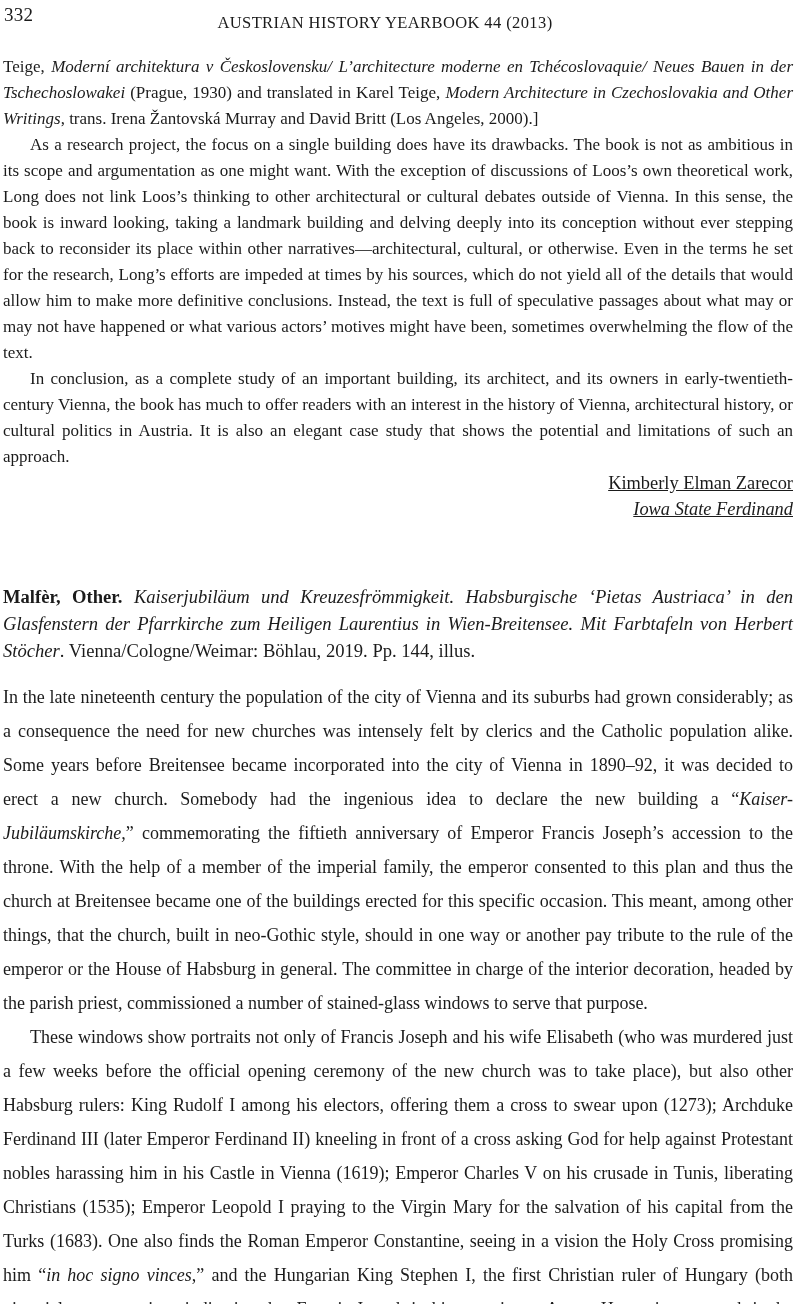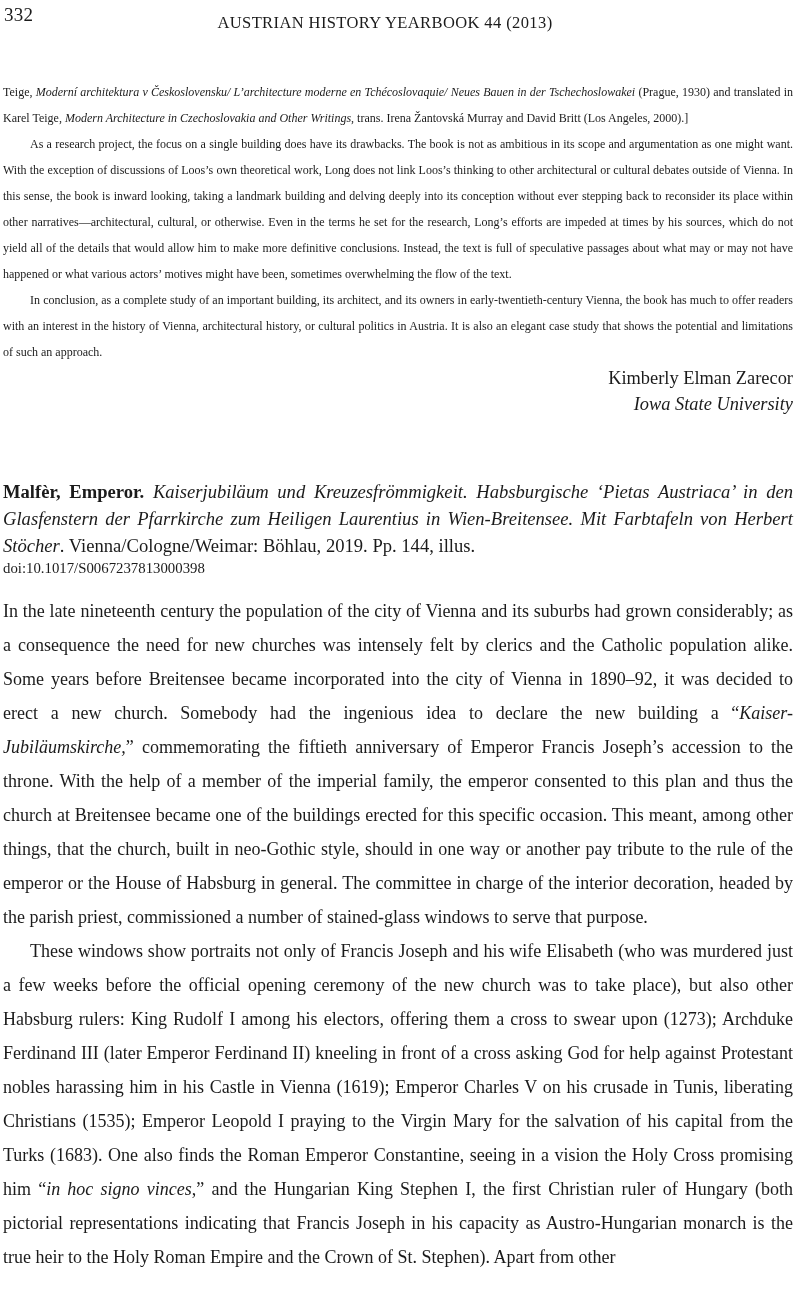--- a/index.html
+++ b/index.html
@@ -8,21 +8,21 @@
     width: 800px;
     height: 1304px;
     background: #ffffff;
     overflow: hidden;
     color: #1b1b1b;
     font-family: "Liberation Serif", "DejaVu Serif", serif;
     box-sizing: border-box;
   }
   .running-header {
     position: relative;
-    padding-top: 0;
+    padding-top: 13px;
     height: 22px;
   }
   .page-number {
     position: absolute;
     left: 4px;
     top: 4px;
     font-size: 19px;
     letter-spacing: 0.2px;
   }
   .journal-title {
@@ -33,32 +33,33 @@
     text-align: center;
     font-size: 16.5px;
     letter-spacing: 0.4px;
     white-space: nowrap;
   }
   .text-col {
     margin-left: 3px;
     margin-right: 7px; 
   }
   .review-continuation {
-    margin-top: 57px;
-    font-size: 12px;
+    margin-top: 19px;
+    font-size: 17px;
     line-height: 26px;
     text-align: justify;
   }
   .review-continuation p, .review-body p { margin: 0; }
   p.indent { text-indent: 27px; }
   .signature {
     margin-top: 0;
     text-align: right;
     font-size: 18.4px;
     line-height: 26px;
+    text-decoration: underline;
   }
   .affiliation { font-style: italic; }
   .citation-heading {
     margin-top: 62px;
     font-size: 18.6px;
     line-height: 26.8px;
     text-align: justify;
   }
   .doi-line {
     font-size: 14.8px;
@@ -87,26 +88,25 @@
   <div class="text-col">
 
     <div class="review-continuation">
       <p><span>Teige, </span><span class="run-italic">Moderní architektura v Československu/ L’architecture moderne en Tchécoslovaquie/ Neues Bauen in der Tschechoslowakei </span><span>(Prague, 1930) and translated in Karel Teige, </span><span class="run-italic">Modern Architecture in Czechoslovakia and Other Writings</span><span>, trans. Irena Žantovská Murray and David Britt (Los Angeles, 2000).]</span></p>
       <p class="indent"><span>As a research project, the focus on a single building does have its drawbacks. The book is not as ambitious in its scope and argumentation as one might want. With the exception of discussions of Loos’s own theoretical work, Long does not link Loos’s thinking to other architectural or cultural debates outside of Vienna. In this sense, the book is inward looking, taking a landmark building and delving deeply into its conception without ever stepping back to reconsider its place within other narratives—architectural, cultural, or otherwise. Even in the terms he set for the research, Long’s efforts are impeded at times by his sources, which do not yield all of the details that would allow him to make more definitive conclusions. Instead, the text is full of speculative passages about what may or may not have happened or what various actors’ motives might have been, sometimes overwhelming the flow of the text.</span></p>
       <p class="indent"><span>In conclusion, as a complete study of an important building, its architect, and its owners in early-twentieth-century Vienna, the book has much to offer readers with an interest in the history of Vienna, architectural history, or cultural politics in Austria. It is also an elegant case study that shows the potential and limitations of such an approach.</span></p>
     </div>
 
     <div class="signature">
       <div>Kimberly Elman Zarecor</div>
-      <div class="affiliation">Iowa State University</div>
+      <div class="affiliation">Iowa State Ferdinand</div>
     </div>
 
-    <div class="citation-heading"><span class="run-bold">Malfèr, Emperor. </span><span class="run-italic">Kaiserjubiläum und Kreuzesfrömmigkeit. Habsburgische ‘Pietas Austriaca’ in den Glasfenstern der Pfarrkirche zum Heiligen Laurentius in Wien-Breitensee. Mit Farbtafeln von Herbert Stöcher</span><span>. Vienna/Cologne/Weimar: Böhlau, 2019. Pp. 144, illus.</span></div>
+    <div class="citation-heading"><span class="run-bold">Malfèr, Other. </span><span class="run-italic">Kaiserjubiläum und Kreuzesfrömmigkeit. Habsburgische ‘Pietas Austriaca’ in den Glasfenstern der Pfarrkirche zum Heiligen Laurentius in Wien-Breitensee. Mit Farbtafeln von Herbert Stöcher</span><span>. Vienna/Cologne/Weimar: Böhlau, 2019. Pp. 144, illus.</span></div>
 
-    <div class="doi-line">doi:10.1017/S0067237813000398</div>
 
     <div class="review-body">
       <p><span>In the late nineteenth century the population of the city of Vienna and its suburbs had grown considerably; as a consequence the need for new churches was intensely felt by clerics and the Catholic population alike. Some years before Breitensee became incorporated into the city of Vienna in 1890–92, it was decided to erect a new church. Somebody had the ingenious idea to declare the new building a “</span><span class="run-italic">Kaiser-Jubiläumskirche,</span><span>” commemorating the fiftieth anniversary of Emperor Francis Joseph’s accession to the throne. With the help of a member of the imperial family, the emperor consented to this plan and thus the church at Breitensee became one of the buildings erected for this specific occasion. This meant, among other things, that the church, built in neo-Gothic style, should in one way or another pay tribute to the rule of the emperor or the House of Habsburg in general. The committee in charge of the interior decoration, headed by the parish priest, commissioned a number of stained-glass windows to serve that purpose.</span></p>
       <p class="indent"><span>These windows show portraits not only of Francis Joseph and his wife Elisabeth (who was murdered just a few weeks before the official opening ceremony of the new church was to take place), but also other Habsburg rulers: King Rudolf I among his electors, offering them a cross to swear upon (1273); Archduke Ferdinand III (later Emperor Ferdinand II) kneeling in front of a cross asking God for help against Protestant nobles harassing him in his Castle in Vienna (1619); Emperor Charles V on his crusade in Tunis, liberating Christians (1535); Emperor Leopold I praying to the Virgin Mary for the salvation of his capital from the Turks (1683). One also finds the Roman Emperor Constantine, seeing in a vision the Holy Cross promising him “</span><span class="run-italic">in hoc signo vinces</span><span>,” and the Hungarian King Stephen I, the first Christian ruler of Hungary (both pictorial representations indicating that Francis Joseph in his capacity as Austro-Hungarian monarch is the true heir to the Holy Roman Empire and the Crown of St. Stephen). Apart from other</span></p>
     </div>
 
   </div>
 </div>
 
 </body></html>

